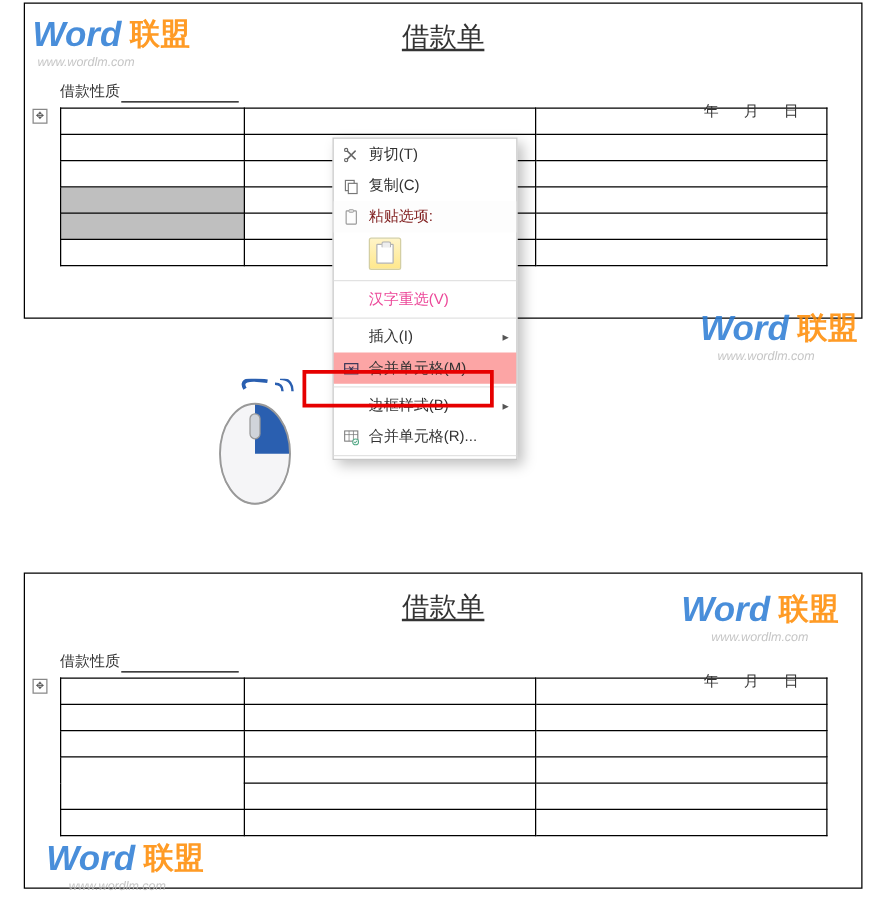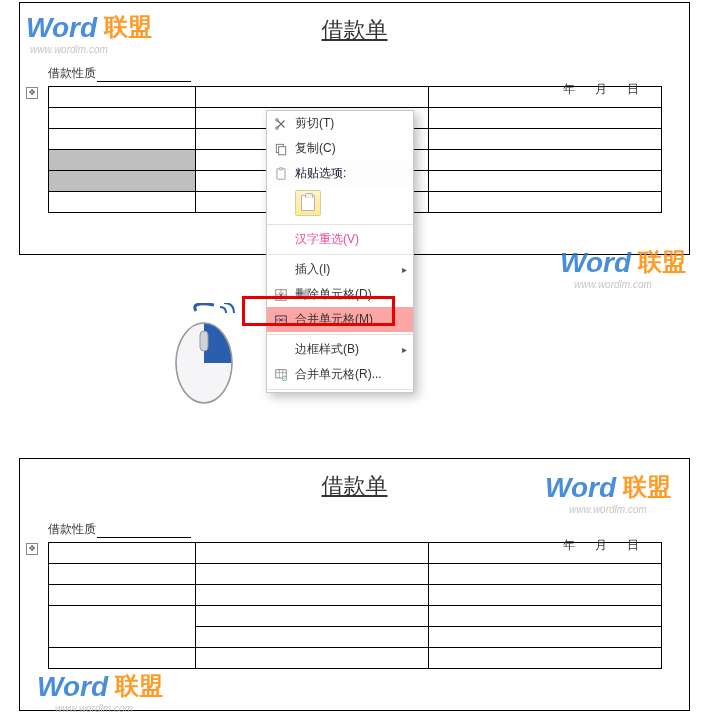--- a/index.html
+++ b/index.html
@@ -106,21 +106,21 @@
       z-index: 50;
       margin-left: 21px;
     }
     .ctx .row {
       display: flex;
       align-items: center;
       height: 25px;
       padding: 0 6px 0 4px;
       position: relative;
     }
-    .ctx .row.hdr { color: #0f172a; background: #fdfdfd; }
+    .ctx .row.hdr { color: #7f1d1d; background: #fdfdfd; }
     .ctx .row.sep {
       height: 1px;
       background: #e2e2e2;
       margin: 2px 0;
       padding: 0;
     }
     .ctx .ic { width: 20px; text-align: center; color: #666; font-size: 12px; }
     .ctx .ic svg { vertical-align: middle; }
     .ctx .lbl { flex: 1; padding-left: 4px; }
     .ctx .arrow { color: #555; font-size: 10px; }
@@ -255,30 +255,20 @@
   <div class="row sep"></div>
   <div class="row" style="color:#ec4899">
     <span class="ic"></span>
     <span class="lbl">汉字重选(V)</span>
   </div>
   <div class="row sep"></div>
   <div class="row">
     <span class="ic"></span>
     <span class="lbl">插入(I)</span>
     <span class="arrow">▸</span>
-  </div>
-  <div class="row">
-    <span class="ic">
-      <svg width="14" height="14" viewBox="0 0 24 24">
-          <rect x="3" y="3" width="18" height="18" fill="none" stroke="#777" stroke-width="1.4"></rect>
-          <path d="M3 12h18M12 3v18" stroke="#777" stroke-width="1.2"></path>
-          <path d="M8 8l8 8M16 8l-8 8" stroke="#c44" stroke-width="1.6"></path>
-        </svg>
-    </span>
-    <span class="lbl">删除单元格(D)...</span>
   </div>
   <div class="row hl">
     <span class="ic">
       <svg width="14" height="14" viewBox="0 0 24 24">
           <rect x="3" y="5" width="18" height="14" fill="none" stroke="#335" stroke-width="1.6"></rect>
           <path d="M3 12h18" stroke="#335" stroke-width="1"></path>
           <path d="M9 9l3 3-3 3M15 9l-3 3 3 3" stroke="#335" stroke-width="1.4" fill="none"></path>
         </svg>
     </span>
     <span class="lbl">合并单元格(M)</span>

